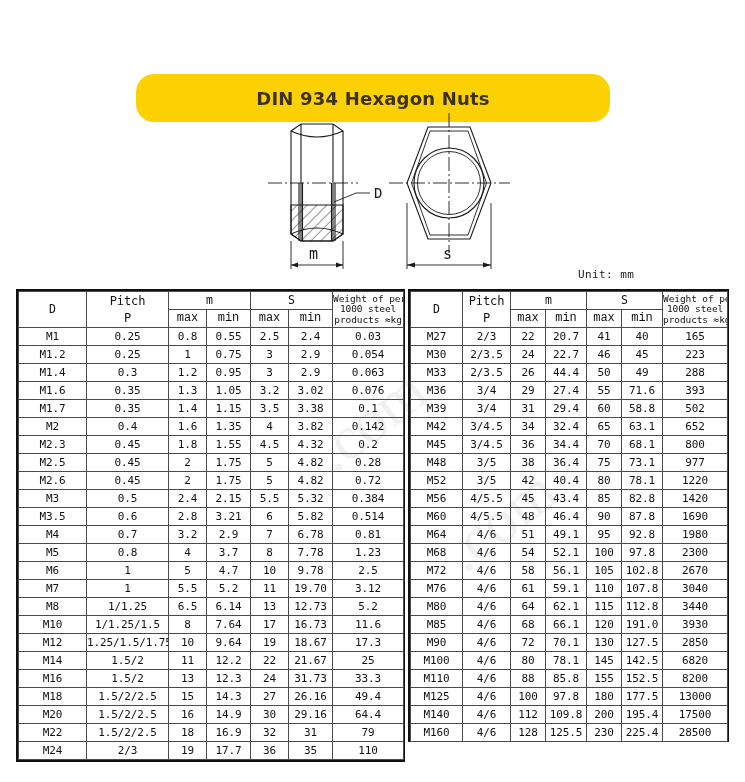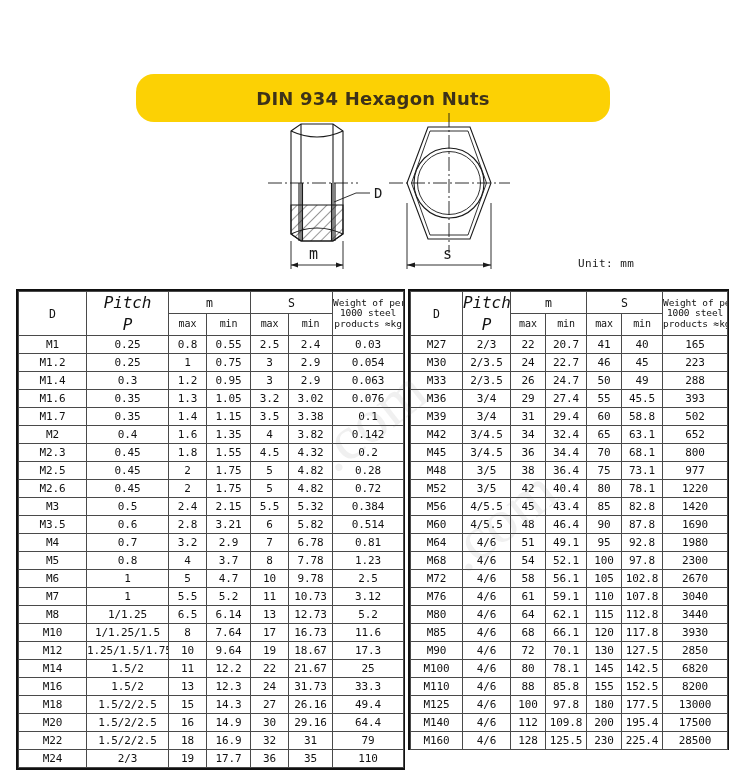--- a/index.html
+++ b/index.html
@@ -60,21 +60,21 @@
   .drawing {
     position: absolute;
     left: 258px; top: 105px;
     width: 270px; height: 170px;
     z-index: 3;
   }
 
   
   .unit-label {
     position: absolute;
-    left: 578px; top: 257px;
+    left: 578px; top: 268px;
     font-size: 11px;
     color: #1a1a1a;
     letter-spacing: 0.4px;
     z-index: 4;
   }
 
   
   .tbl-wrap { position: absolute; z-index: 4; }
   #left-wrap  { left: 16px;  top: 289px; width: 389px; }
   #right-wrap { left: 408px; top: 289px; width: 321px; }
@@ -93,23 +93,23 @@
     color: #111;
     padding: 0;
     height: 18px;
     line-height: 1.05;
     font-weight: normal;
     letter-spacing: -0.1px;
     overflow: hidden;
     white-space: nowrap;
   }
   table.spec th { font-size: 11.5px; }
-  table.spec .hdr-small { font-size: 10px; }
+  table.spec .hdr-small { font-size: 12px; font-family: Liberation Mono, monospace; }
   table.spec .wt-hdr { font-size: 9.5px; line-height: 1.12; }
-  table.spec .pitch-hdr { font-size: 16px; line-height: 1.35; font-style: italic; }
+  table.spec .pitch-hdr { font-size: 12px; line-height: 1.35; }
 
   
   #left-wrap  { border: 2px solid #111; }
   #right-wrap { border: 2px solid #111; border-bottom: none; }
 
   
   #left-table col.c-d   { width: 68px; }
   #left-table col.c-p   { width: 82px; }
   #left-table col.c-mx  { width: 38px; }
   #left-table col.c-mn  { width: 44px; }
@@ -382,21 +382,21 @@
             <td>10</td>
             <td>9.78</td>
             <td>2.5</td>
           </tr>
           <tr>
             <td class="row-d">M7</td>
             <td>1</td>
             <td>5.5</td>
             <td>5.2</td>
             <td>11</td>
-            <td>10.73</td>
+            <td>19.70</td>
             <td>3.12</td>
           </tr>
           <tr>
             <td class="row-d">M8</td>
             <td>1/1.25</td>
             <td>6.5</td>
             <td>6.14</td>
             <td>13</td>
             <td>12.73</td>
             <td>5.2</td>
@@ -526,32 +526,32 @@
             <td>24</td>
             <td>22.7</td>
             <td>46</td>
             <td>45</td>
             <td>223</td>
           </tr>
           <tr>
             <td class="row-d">M33</td>
             <td>2/3.5</td>
             <td>26</td>
-            <td>24.7</td>
+            <td>44.4</td>
             <td>50</td>
             <td>49</td>
             <td>288</td>
           </tr>
           <tr>
             <td class="row-d">M36</td>
             <td>3/4</td>
             <td>29</td>
             <td>27.4</td>
             <td>55</td>
-            <td>45.5</td>
+            <td>71.6</td>
             <td>393</td>
           </tr>
           <tr>
             <td class="row-d">M39</td>
             <td>3/4</td>
             <td>31</td>
             <td>29.4</td>
             <td>60</td>
             <td>58.8</td>
             <td>502</td>
@@ -654,21 +654,21 @@
             <td>115</td>
             <td>112.8</td>
             <td>3440</td>
           </tr>
           <tr>
             <td class="row-d">M85</td>
             <td>4/6</td>
             <td>68</td>
             <td>66.1</td>
             <td>120</td>
-            <td>117.8</td>
+            <td>191.0</td>
             <td>3930</td>
           </tr>
           <tr>
             <td class="row-d">M90</td>
             <td>4/6</td>
             <td>72</td>
             <td>70.1</td>
             <td>130</td>
             <td>127.5</td>
             <td>2850</td>

